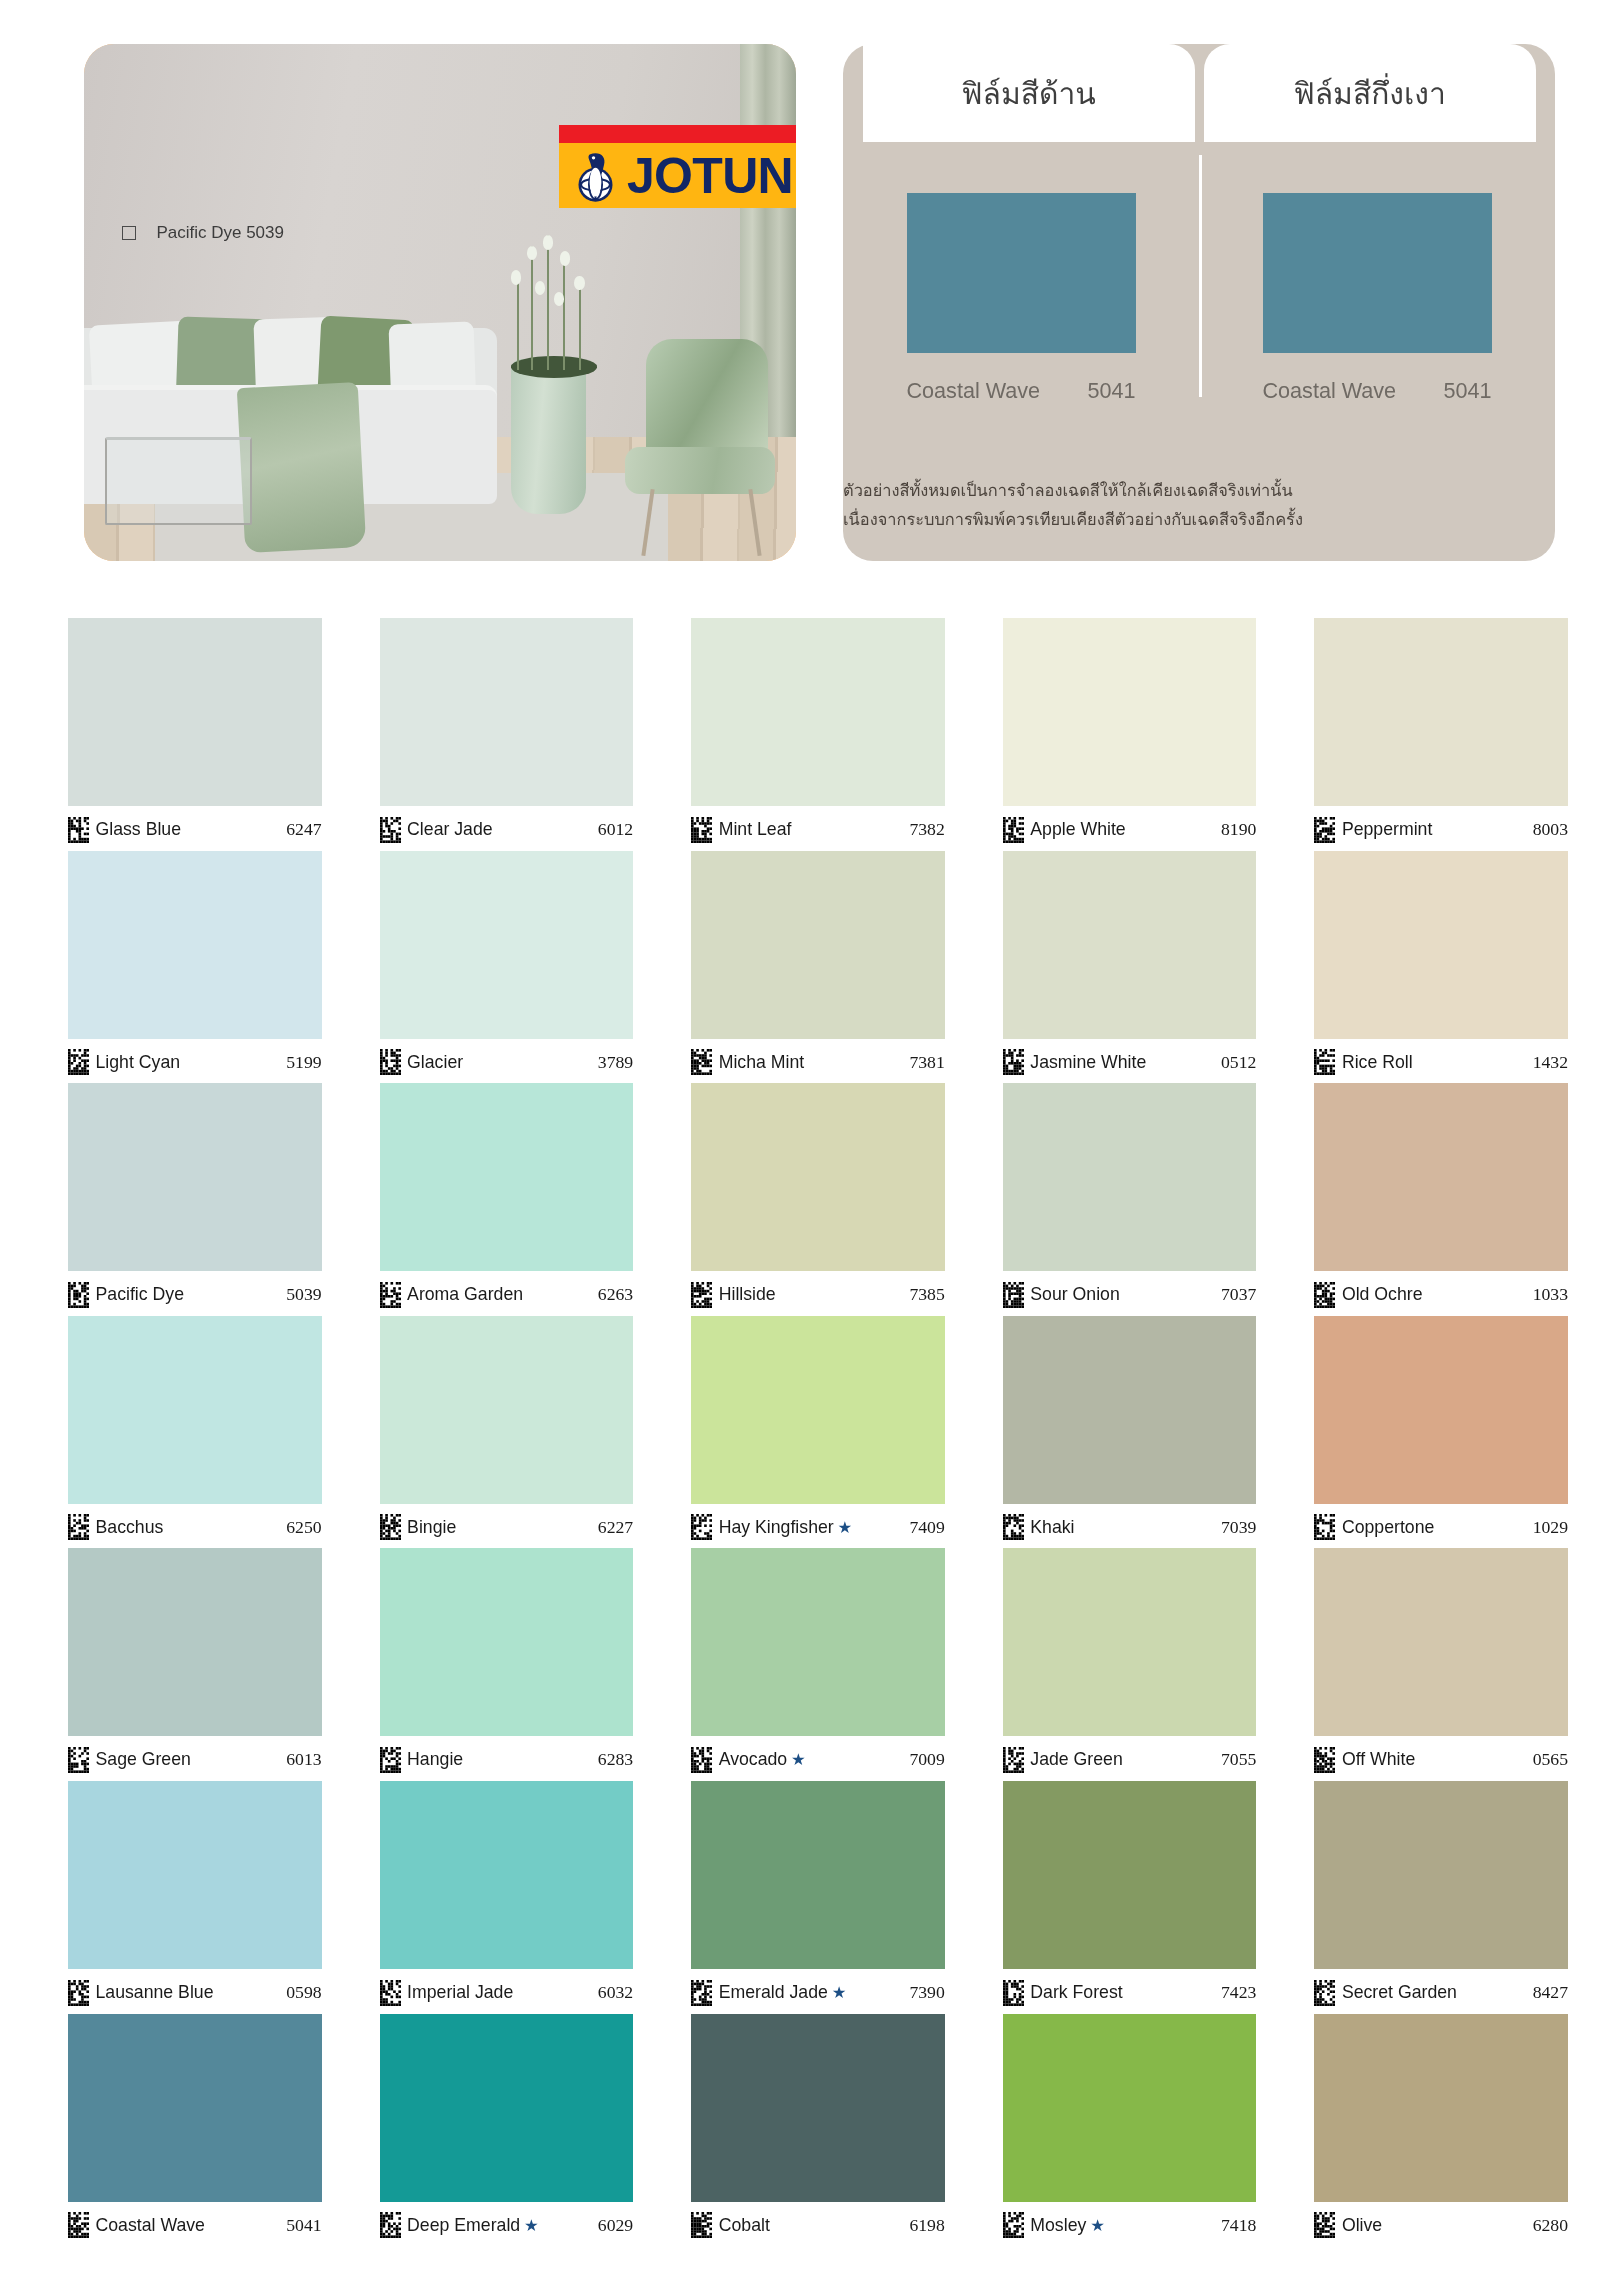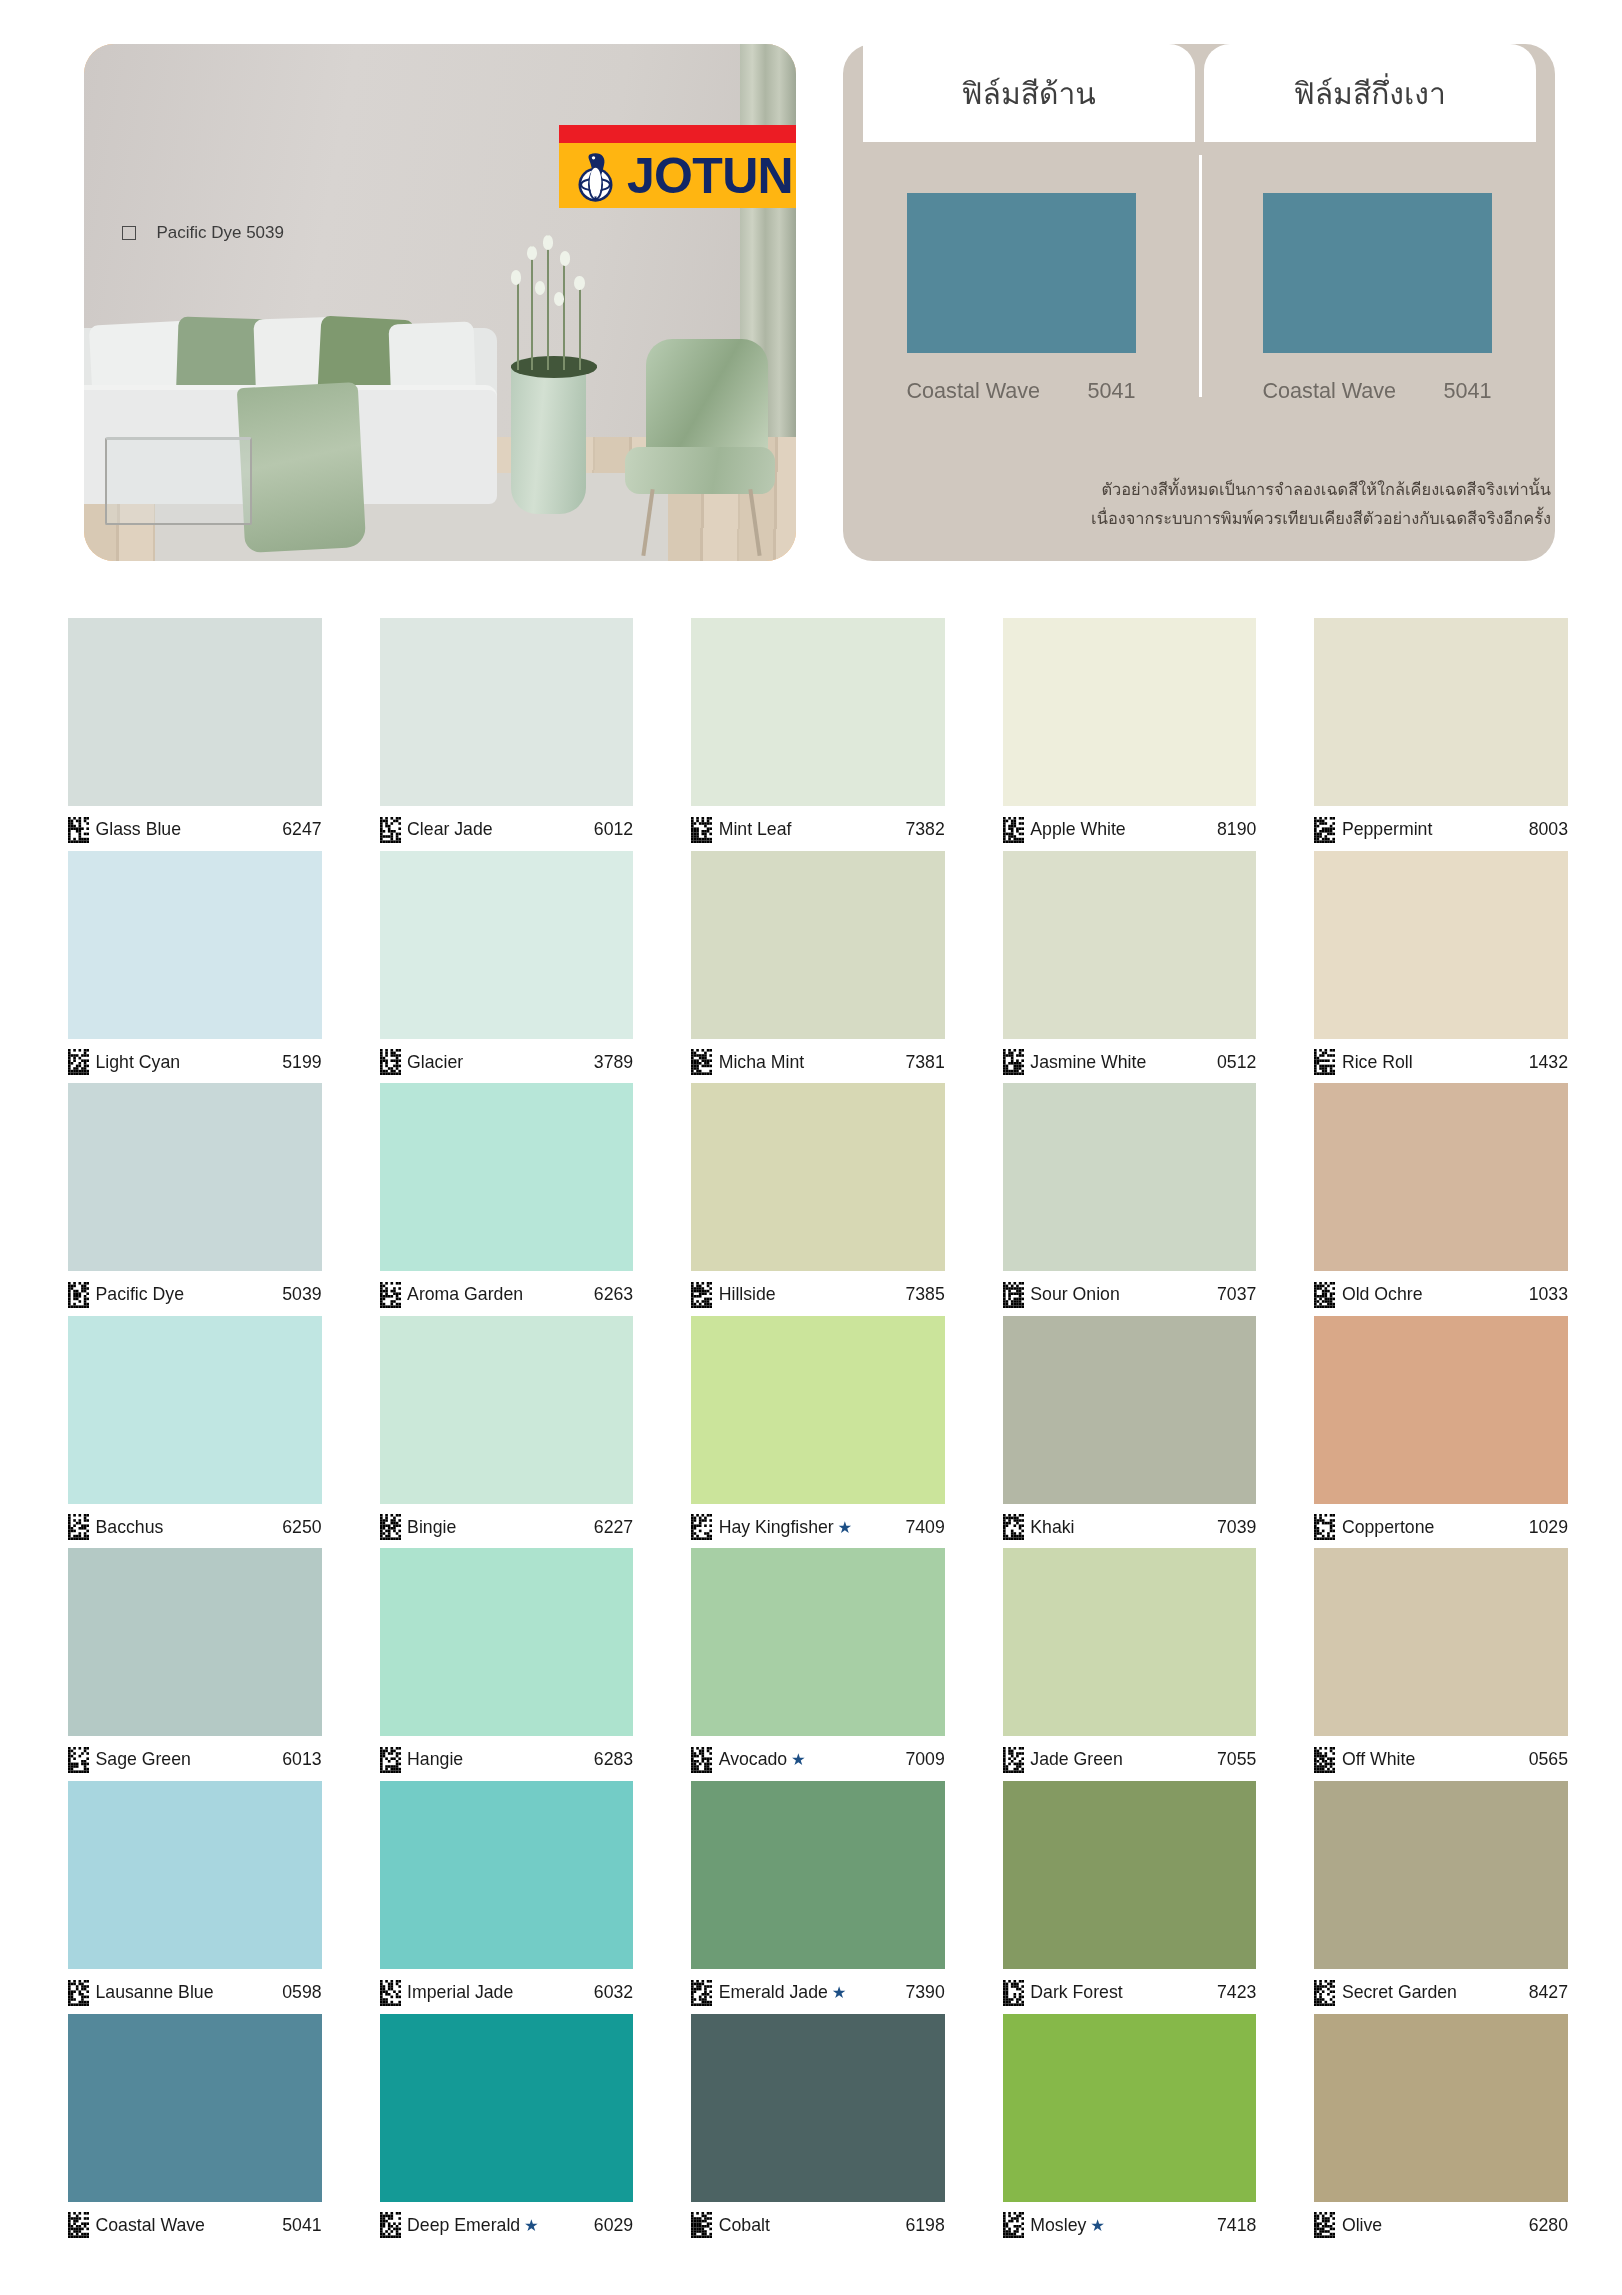--- a/index.html
+++ b/index.html
@@ -276,25 +276,25 @@
     display: flex;
     justify-content: space-between;
     font-size: 21.6px;
     color: #6f6a64;
     font-family: "Liberation Sans", sans-serif;
   }
   .disclaimer {
     position: absolute;
     left: 0; top: 432px;
     width: 708px;
-    text-align: right;
+    text-align: left;
     font-size: 16.4px;
     line-height: 1.75;
     color: #4b433c;
-    font-family: Liberation Serif, serif;
+    font-family: Liberation Sans, sans-serif;
   }
 
   
   .grid {
     position: absolute;
     left: 68px;
     top: 618px;
     width: 1500px;
     display: grid;
     grid-template-columns: repeat(5, 1fr);
@@ -328,21 +328,21 @@
   }
   .star {
     color: #1d4f85;
     font-size: 16.4px;
     margin-left: 3.9px;
   }
   .cell-code {
     margin-left: auto;
     font-size: 17.7px;
     color: #1a1a1a;
-    font-family: Liberation Sans, sans-serif;
+    font-family: Liberation Serif, serif;
   }
 </style>
 </head>
 <body>
 
 <div class="header">
 
   <div class="photo-card">
     <div class="room">
       <div class="wall"></div>

